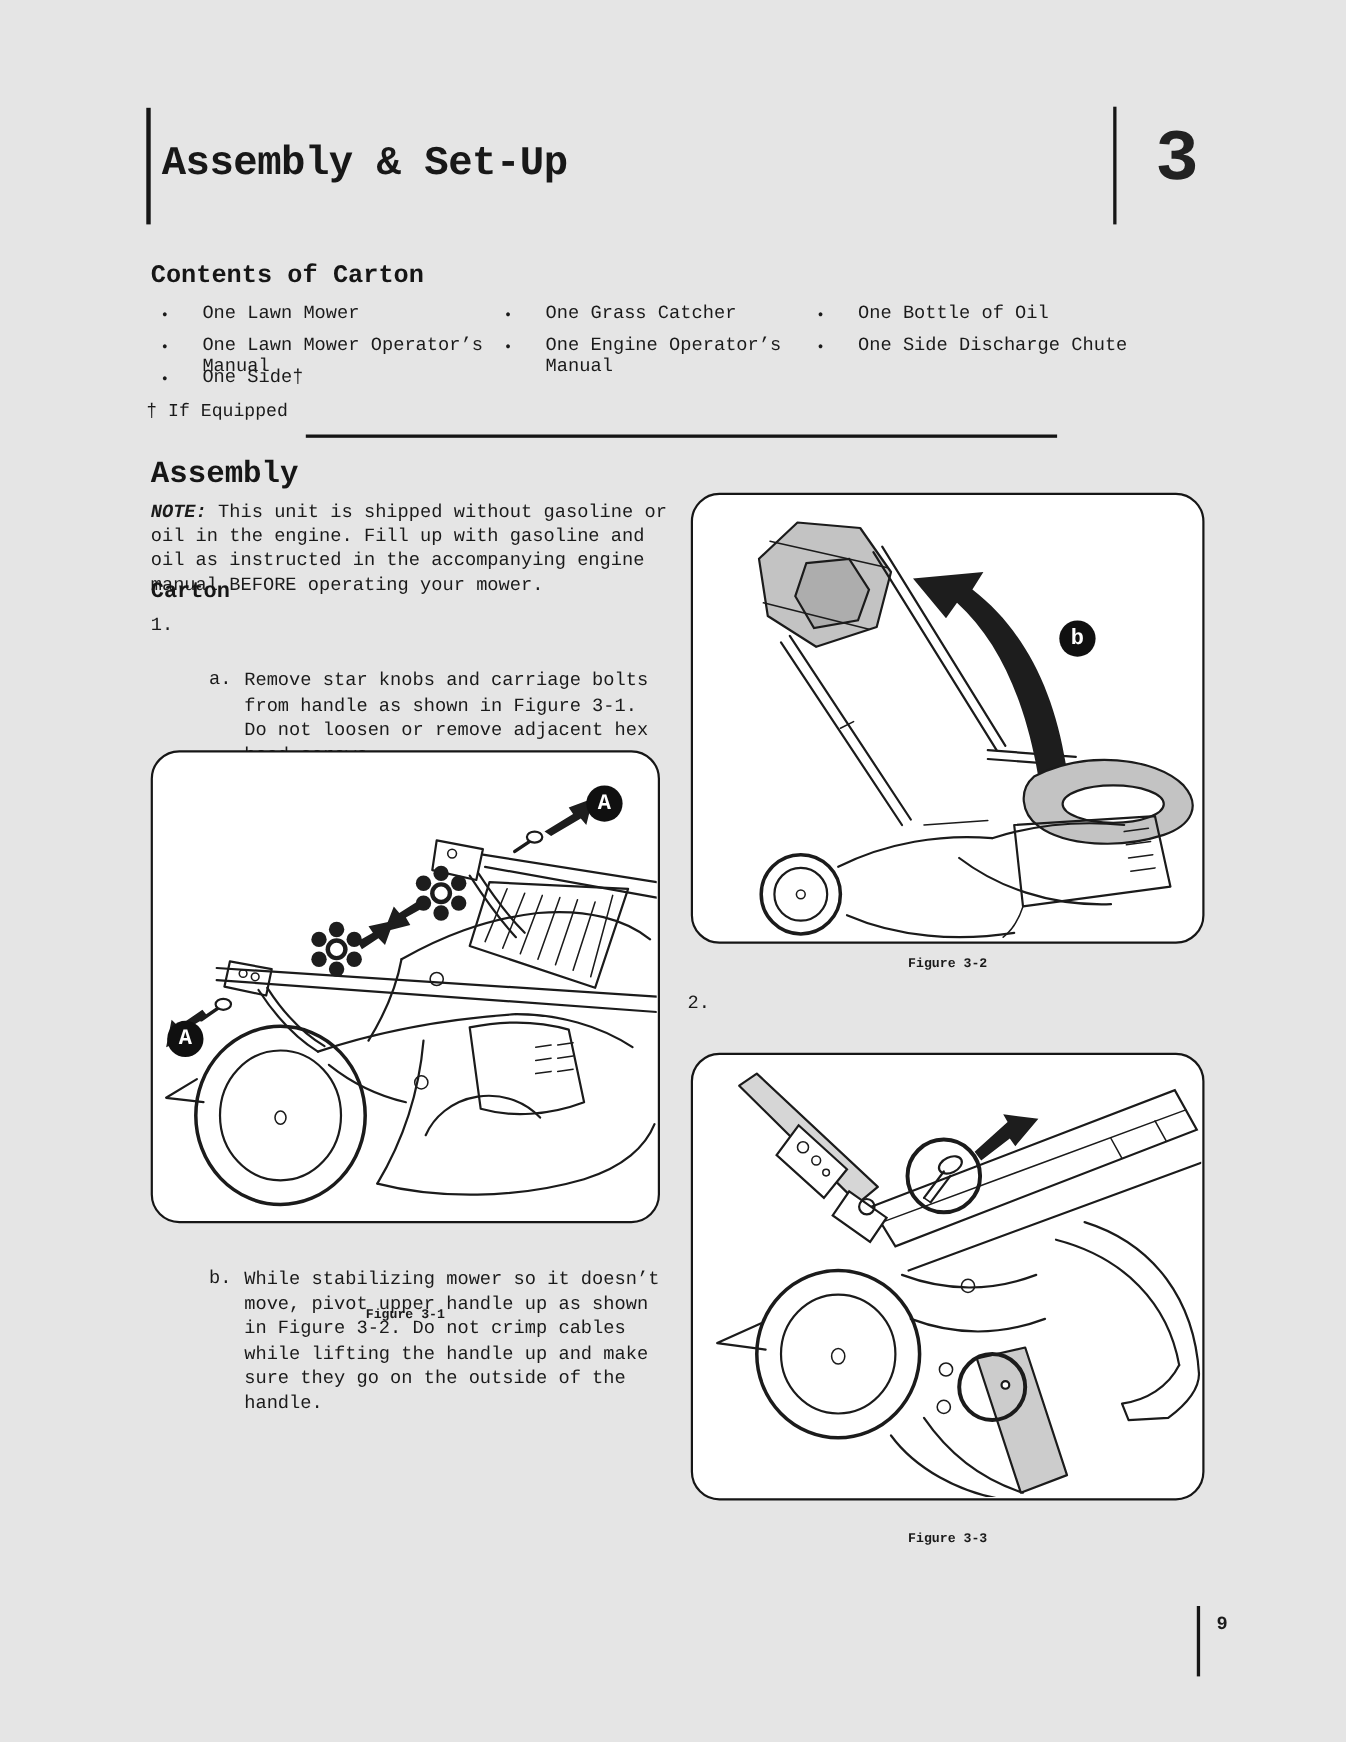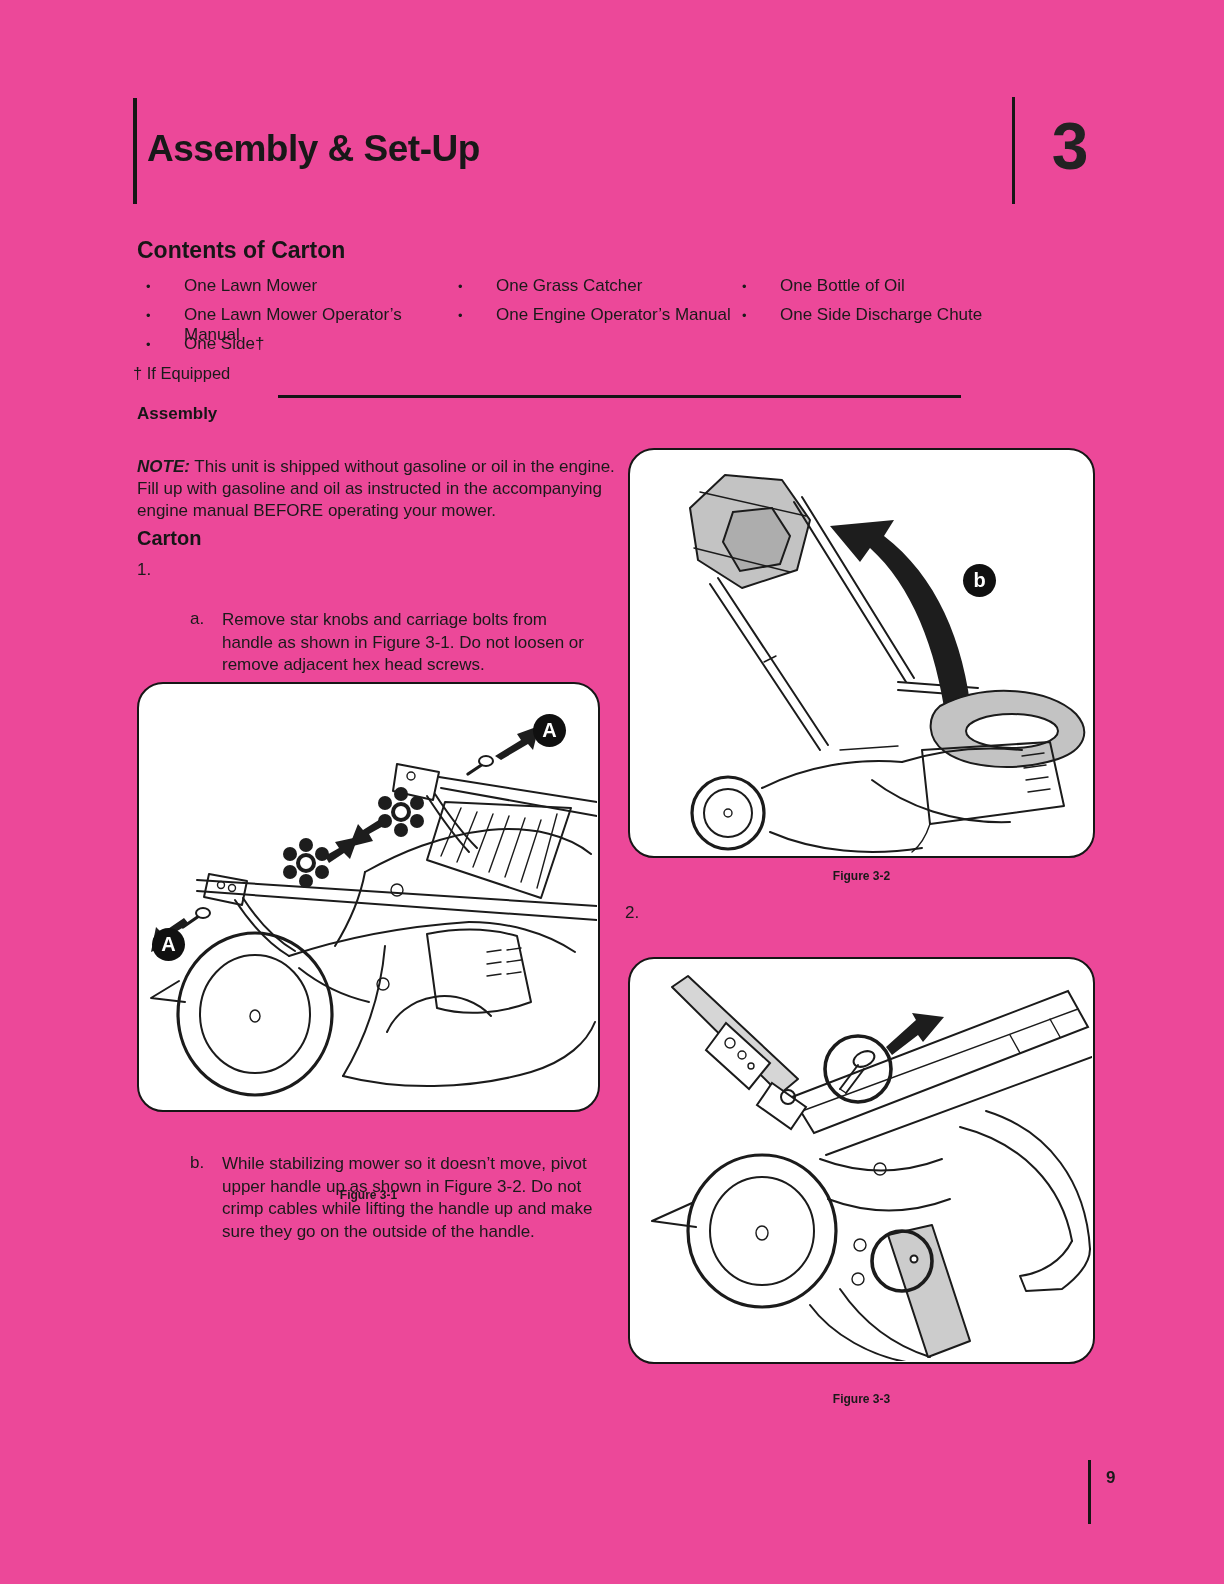--- a/index.html
+++ b/index.html
@@ -1,21 +1,21 @@
 <!DOCTYPE html>
 <html><head>
 <meta charset="utf-8">
 <style>
   * { margin:0; padding:0; box-sizing:border-box; }
   html,body { background:#ffffff; }
   .page {
     position:relative;
     width:1224px; height:1584px;
-    background:#ec4899;
-    font-family:Liberation Sans, sans-serif;
+    background:#e5e5e5;
+    font-family:Liberation Mono, monospace;
     color:#1a1a1a;
     overflow:hidden;
   }
   .abs { position:absolute; }
 
   
   .title-rule { left:133px; top:98px; width:4px; height:106px; background:#161616; }
   .page-title { left:147px; top:128px; font-size:37px; font-weight:bold; letter-spacing:-0.5px; color:#181818; }
   .chapter-rule { left:1012px; top:97px; width:3px; height:107px; background:#161616; }
   .chapter-num { left:1030px; top:108px; width:80px; text-align:center; font-size:66px; font-weight:bold; color:#222; }
@@ -26,21 +26,21 @@
   .carton-col { top:276px; }
   .carton-col-1 { left:140px; width:315px; }
   .carton-col-2 { left:452px; width:300px; }
   .carton-col-3 { left:736px; width:300px; }
   .bullet-item { display:flex; align-items:flex-start; height:29px; font-size:17px; }
   .bullet-item .dot { width:44px; flex:0 0 44px; font-size:13px; padding-top:3px; padding-left:6px; }
   .footnote { left:133px; top:364px; font-size:16.5px; }
   .carton-rule { left:278px; top:395px; width:683px; height:3px; background:#141414; }
 
   
-  .assembly-h { left:137px; top:404px; font-size:17px; }
+  .assembly-h { left:137px; top:416px; font-size:28px; }
   .note-para { left:137px; top:456px; width:486px; font-size:17px; line-height:22px; }
   .note-label { font-weight:bold; font-style:italic; }
   .handle-h { left:137px; top:527px; font-size:20px; }
   .step-num { font-size:17px; }
   .step-body { font-size:17px; line-height:22.5px; }
   .s1n { left:137px; top:560px; }
   .s1t { left:177px; top:560px; width:405px; }
   .s1an { left:190px; top:609px; }
   .s1at { left:222px; top:609px; width:380px; }
   .s1bn { left:190px; top:1153px; }

